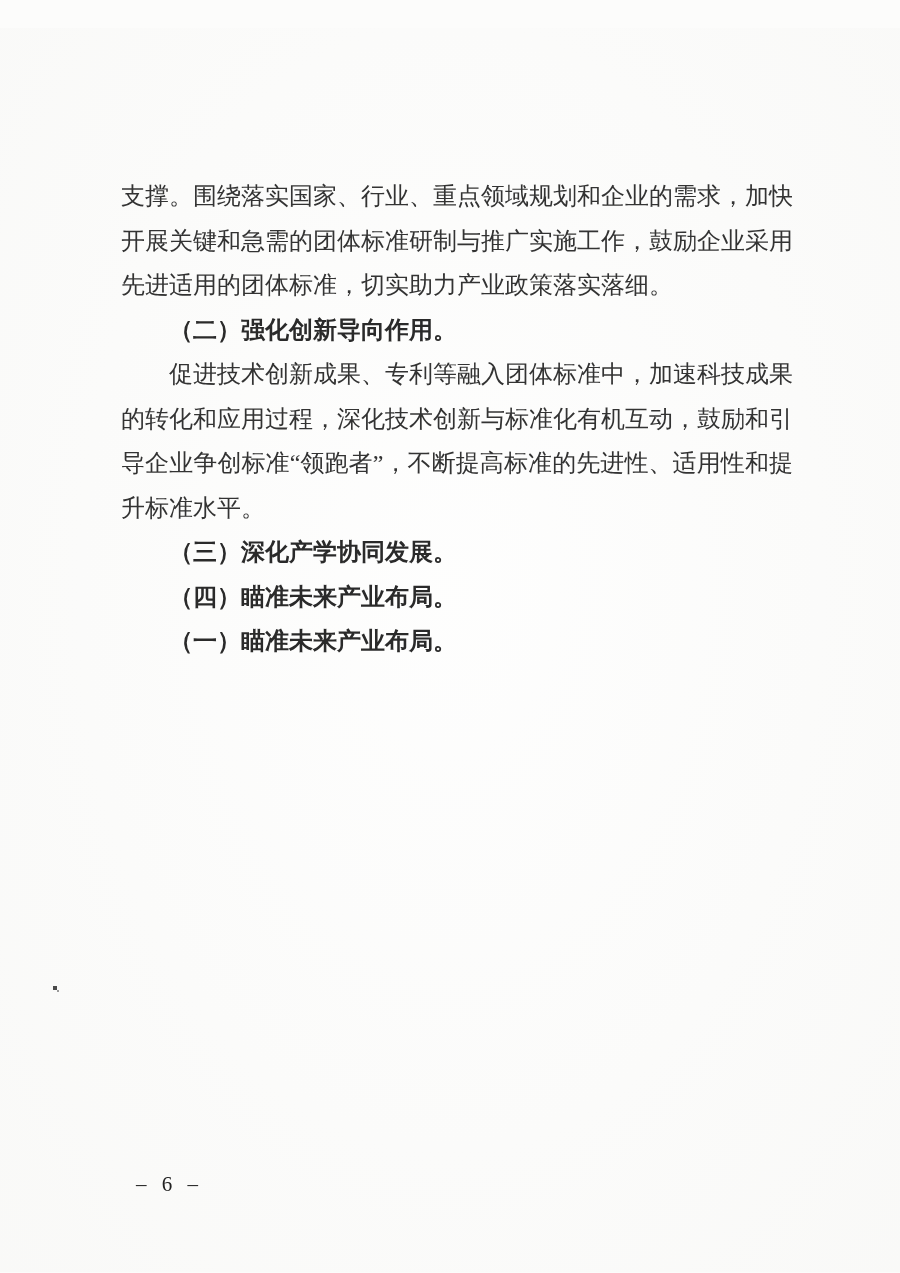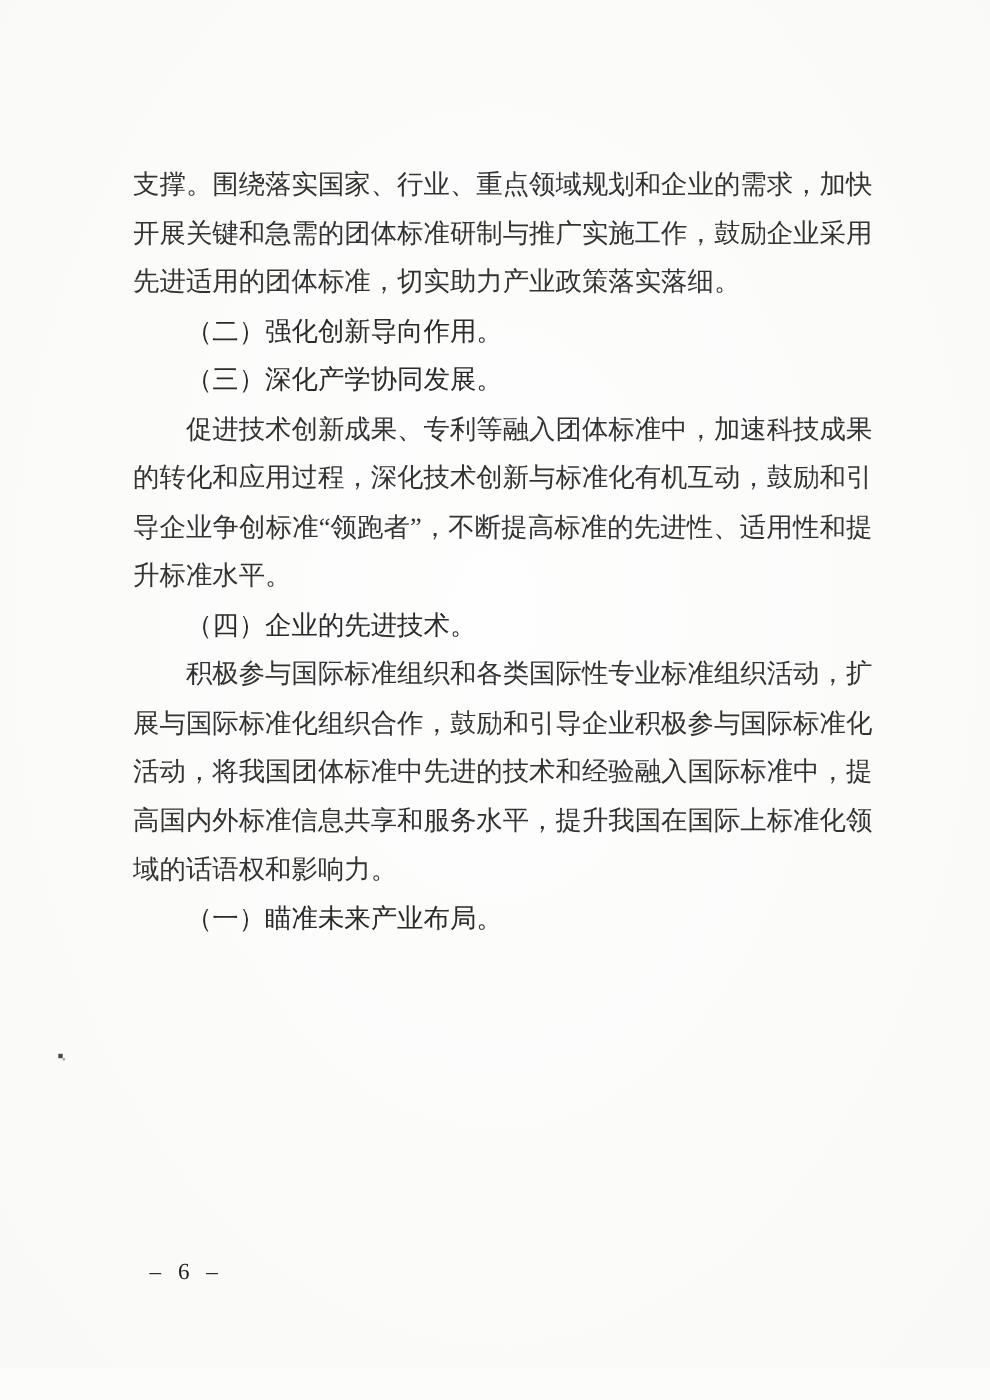--- a/index.html
+++ b/index.html
@@ -8,41 +8,42 @@
     background: #fcfcfb;
   }
   .page {
     position: relative;
     width: 900px;
     height: 1244px;
     background: #fcfcfb;
     background-image: radial-gradient(ellipse at 50% 45%, rgba(255,255,255,0.6) 0%, rgba(246,246,244,0.5) 100%);
     overflow: hidden;
     font-family: "Liberation Serif", "DejaVu Serif", serif;
+    margin-top: 28px;
   }
   .content {
     position: absolute;
     left: 121px;
     top: 146px;
     width: 672px;
     color: #333333;
     font-size: 24px;
     line-height: 44.5px;
     text-align: justify;
     text-justify: inter-character;
   }
   .block {
     margin: 0;
     padding: 0;
   }
   .indent {
     text-indent: 2em;
   }
   .heading {
-    font-weight: normal;
+    font-weight: bold;
     color: #2a2a2a;
     text-indent: 2em;
   }
   .page-number {
     position: absolute;
     left: 136px;
     top: 1144px;
     font-size: 21px;
     letter-spacing: 5px;
     color: #222222;
@@ -61,28 +62,27 @@
 </head>
 <body>
 
 <div class="page">
 
   <div class="content">
     <p class="block body">支撑。围绕落实国家、行业、重点领域规划和企业的需求，加快开展关键和急需的团体标准研制与推广实施工作，鼓励企业采用先进适用的团体标准，切实助力产业政策落实落细。</p>
 
     <p class="block heading">（二）强化创新导向作用。</p>
 
+    <p class="block body indent">促进技术创新成果、专利等融入团体标准中，加速科技成果的转化和应用过程，深化技术创新与标准化有机互动，鼓励和引导企业争创标准“领跑者”，不断提高标准的先进性、适用性和提升标准水平。</p>
+
     <p class="block heading">（三）深化产学协同发展。</p>
 
-    <p class="block body indent">促进技术创新成果、专利等融入团体标准中，加速科技成果的转化和应用过程，深化技术创新与标准化有机互动，鼓励和引导企业争创标准“领跑者”，不断提高标准的先进性、适用性和提升标准水平。</p>
 
+    <p class="block heading">（四）瞄准未来产业布局。</p>
 
-    <p class="block heading">（四）企业的先进技术。</p>
-
-    <p class="block body indent">积极参与国际标准组织和各类国际性专业标准组织活动，扩展与国际标准化组织合作，鼓励和引导企业积极参与国际标准化活动，将我国团体标准中先进的技术和经验融入国际标准中，提高国内外标准信息共享和服务水平，提升我国在国际上标准化领域的话语权和影响力。</p>
 
 
     <p class="block heading">（一）瞄准未来产业布局。</p>
   </div>
 
   <div class="scan-speck"></div>
 
   <div class="page-number">– 6 –</div>
 
 </div>

